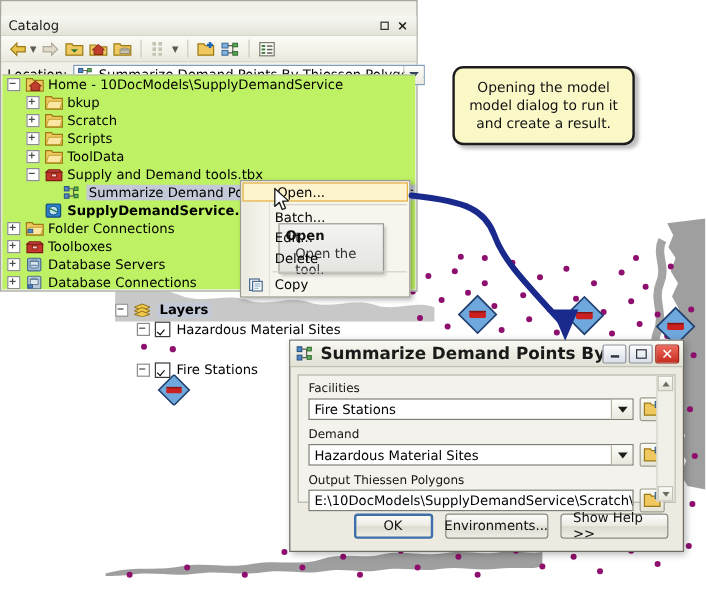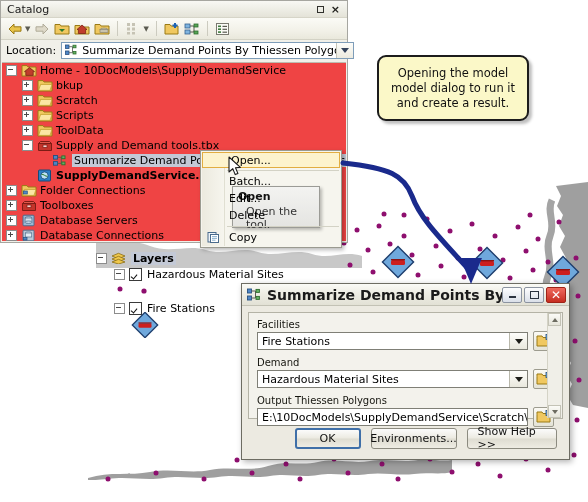--- a/index.html
+++ b/index.html
@@ -30,20 +30,21 @@
     border: 1px solid #a6a6a0;
     box-sizing: border-box;
   }
   #catalog-titlebar {
     height: 17px;
     background: linear-gradient(to bottom,#f8f8f4 0%, #eeeee6 50%, #e4e3d8 100%);
     border-bottom: 1px solid #d6d5c8;
     display: flex; align-items: center;
     padding-left: 6px;
     box-sizing: border-box;
+    margin-top: 12px;
   }
   #catalog-title { font-size: 11px; color: #1a1a1a; }
   .titlebar-btns { margin-left: auto; display:flex; align-items:center; gap:7px; padding-right:7px; }
   .tb-sq {
     width: 7px; height: 7px; border: 1px solid #30302c; box-sizing: border-box;
   }
   .tb-x { font-size: 11px; line-height: 9px; color:#20201c; font-weight: bold; font-family:"DejaVu Sans", sans-serif;}
 
   #catalog-toolbar {
     height: 22px;
@@ -76,21 +77,21 @@
   .combo-arrow {
     position: absolute; right: 0; top: 0; width: 16px; height: 15px;
     display:flex; align-items:center; justify-content:center;
     background: linear-gradient(to bottom,#fdfdfa,#eceadf);
     border-left: 1px solid #c7c6b9;
   }
   .arrow-dn { width:0;height:0;border-left:4px solid transparent;border-right:4px solid transparent;border-top:5px solid #33425b; }
 
   #catalog-tree {
     position: absolute; left: 1px; top: 61px; right: 1px; bottom: 1px;
-    background: #ef4444;
+    background: #bef264;
     border-top: 1px solid #bdbcb0;
     overflow: hidden;
   }
   .tree-row {
     height: 15px; display: flex; align-items: center;
     font-size: 11px; white-space: nowrap;
     padding-left: 4px;
   }
   .tree-row.indent1 { padding-left: 20px; }
   .tree-row.indent2 { padding-left: 36px; }

